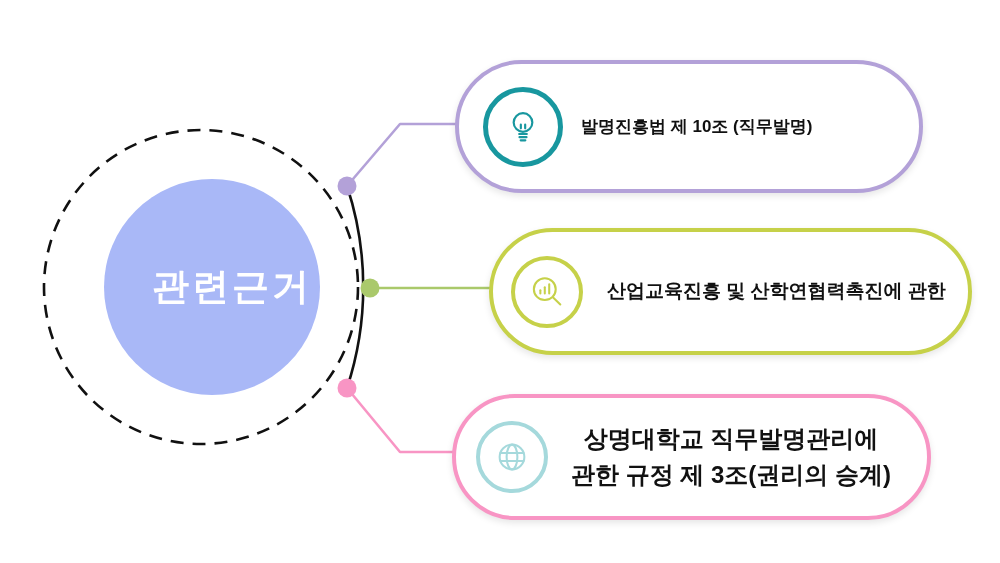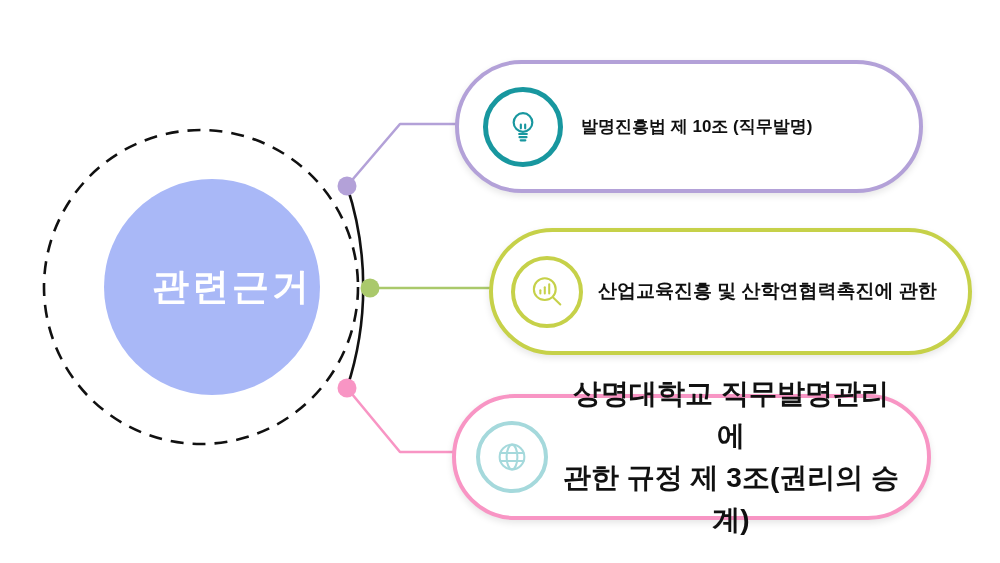--- a/index.html
+++ b/index.html
@@ -75,32 +75,32 @@
     gap: 18px;
     font-size: 17px;
   }
   .card-middle {
     left: 489px;
     top: 228px;
     width: 457px;
     height: 119px;
     border-radius: 64px;
     padding-left: 18px;
-    gap: 15px;
+    gap: 24px;
     font-size: 19px;
   }
   .card-bottom {
     left: 452px;
     top: 394px;
     width: 451px;
     height: 118px;
     border-radius: 64px;
     padding-left: 20px;
     gap: 15px;
-    font-size: 28px;
+    font-size: 24px;
   }
   .icon-ring {
     flex: 0 0 auto;
     border-radius: 50%;
     border-style: solid;
     display: flex;
     align-items: center;
     justify-content: center;
     background: #ffffff;
   }

